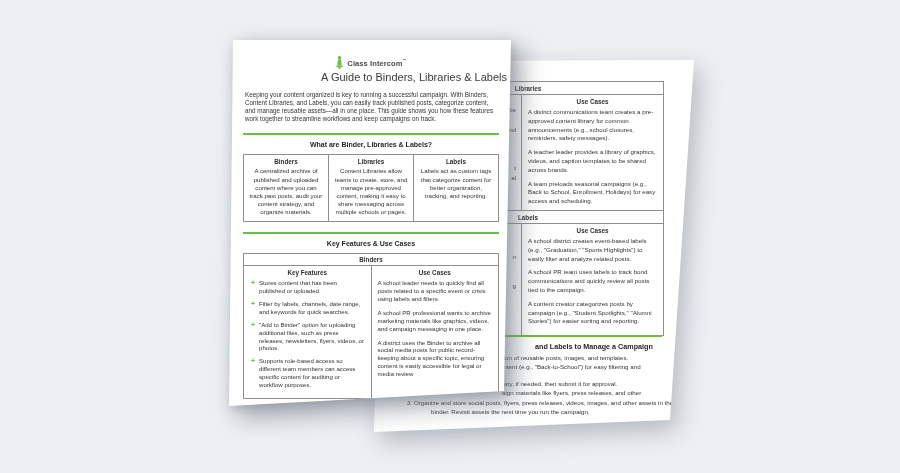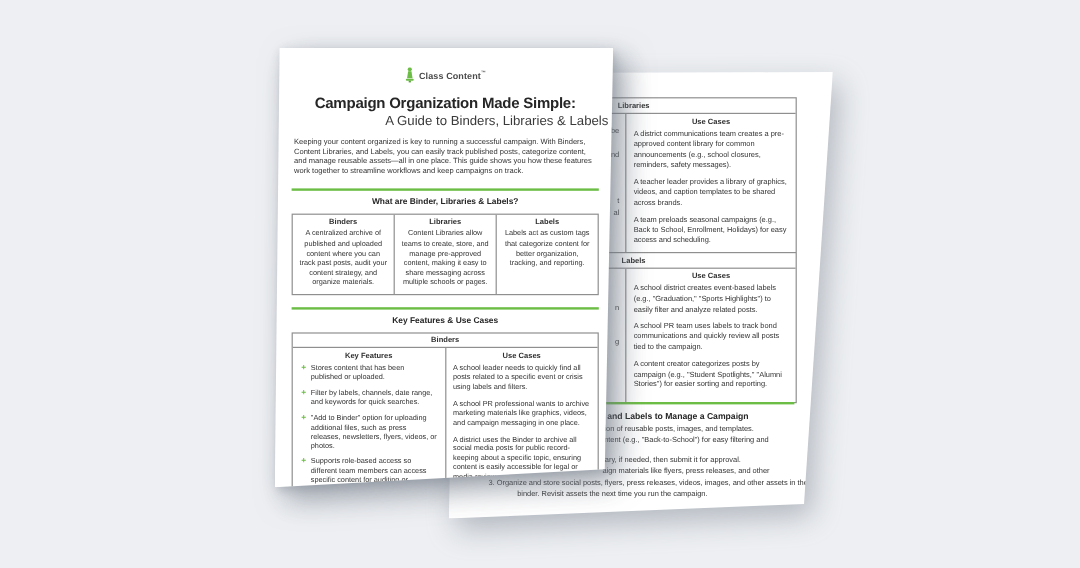--- a/index.html
+++ b/index.html
@@ -53,21 +53,21 @@
   .bp-uc{font-size:6.2px;line-height:1.42;margin-bottom:5px;color:#333;}
   .lib-frag div:nth-child(1){margin-top:8px;}
   .lib-frag div:nth-child(2){margin-top:12px;}
   .lib-frag div:nth-child(3){margin-top:30px;}
   .lib-frag div:nth-child(4){margin-top:2px;}
   .lab-frag div:nth-child(1){margin-top:26px;}
   .lab-frag div:nth-child(2){margin-top:21px;}
 
   .bp-bottom{position:absolute;left:0;top:276px;width:322px;height:98px;color:#333;}
   .bp-rule{position:absolute;left:18px;top:0;width:270px;height:2px;background:#6cbd45;}
-  .bp-h{position:absolute;left:132px;top:7px;font-size:7.2px;font-weight:bold;color:#262626;white-space:nowrap;}
+  .bp-h{position:absolute;left:132px;top:7px;font-size:7.2px;font-weight:bold;color:#262626;white-space:nowrap;padding-left:29px;}
   .bl{position:absolute;font-size:6.2px;white-space:nowrap;}
   .bl.l1{left:128px;top:19px;}
   .bl.l2{left:126px;top:28px;}
   .bl.l3{left:130px;top:45px;}
   .bl.l4{left:128px;top:54px;}
   .bl.l5{left:33px;top:64px;}
   .bl.l6{left:57px;top:73px;}
 </style>
 </head>
 <body>
@@ -135,24 +135,23 @@
 
         <div class="logo">
           <span style="display:inline-flex;">
             <svg width="9" height="13" viewBox="0 0 9 13" xmlns="http://www.w3.org/2000/svg">
               <circle cx="4.5" cy="1.8" r="1.7" fill="#6cbd45"></circle>
               <path d="M3.1 3.4 L5.9 3.4 L6.8 9.2 L2.2 9.2 Z" fill="#6cbd45"></path>
               <rect x="1.2" y="9.6" width="6.6" height="1.6" rx="0.8" fill="#6cbd45"></rect>
               <rect x="3.6" y="11.2" width="1.8" height="1.6" fill="#57a338"></rect>
             </svg>
           </span>
-          <span class="logo-text"><span>Class Content</span><sup>™</sup></span>
-        </div>
-
-        <div class="fp-title">Campaign Organization Made Simple:</div>
+          <span class="logo-text"><span>Class Intercom</span><sup>™</sup></span>
+        </div>
+
         <div class="fp-sub">A Guide to Binders, Libraries &amp; Labels</div>
         <div class="fp-intro">Keeping your content organized is key to running a successful campaign. With Binders, Content Libraries, and Labels, you can easily track published posts, categorize content, and manage reusable assets—all in one place. This guide shows you how these features work together to streamline workflows and keep campaigns on track.</div>
 
         <div class="rule"></div>
         <div class="fp-h">What are Binder, Libraries &amp; Labels?</div>
 
         <div class="t1">
           <div class="t1-cell">
             <div class="t1-head">Binders</div>
             <div class="t1-body">A centralized archive of published and uploaded content where you can track past posts, audit your content strategy, and organize materials.</div>

